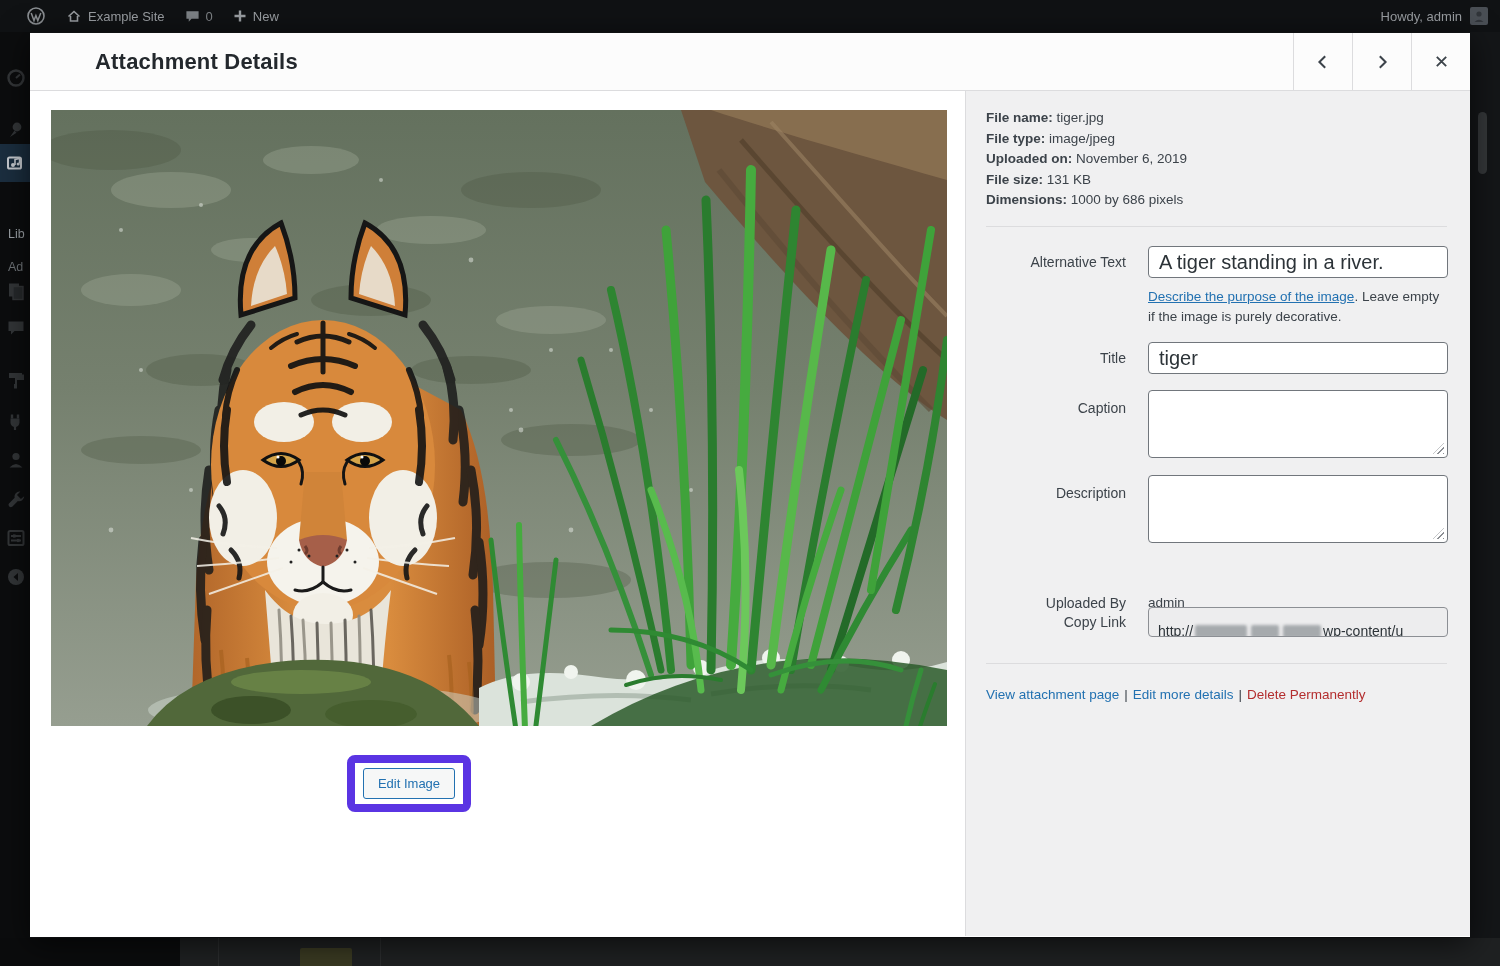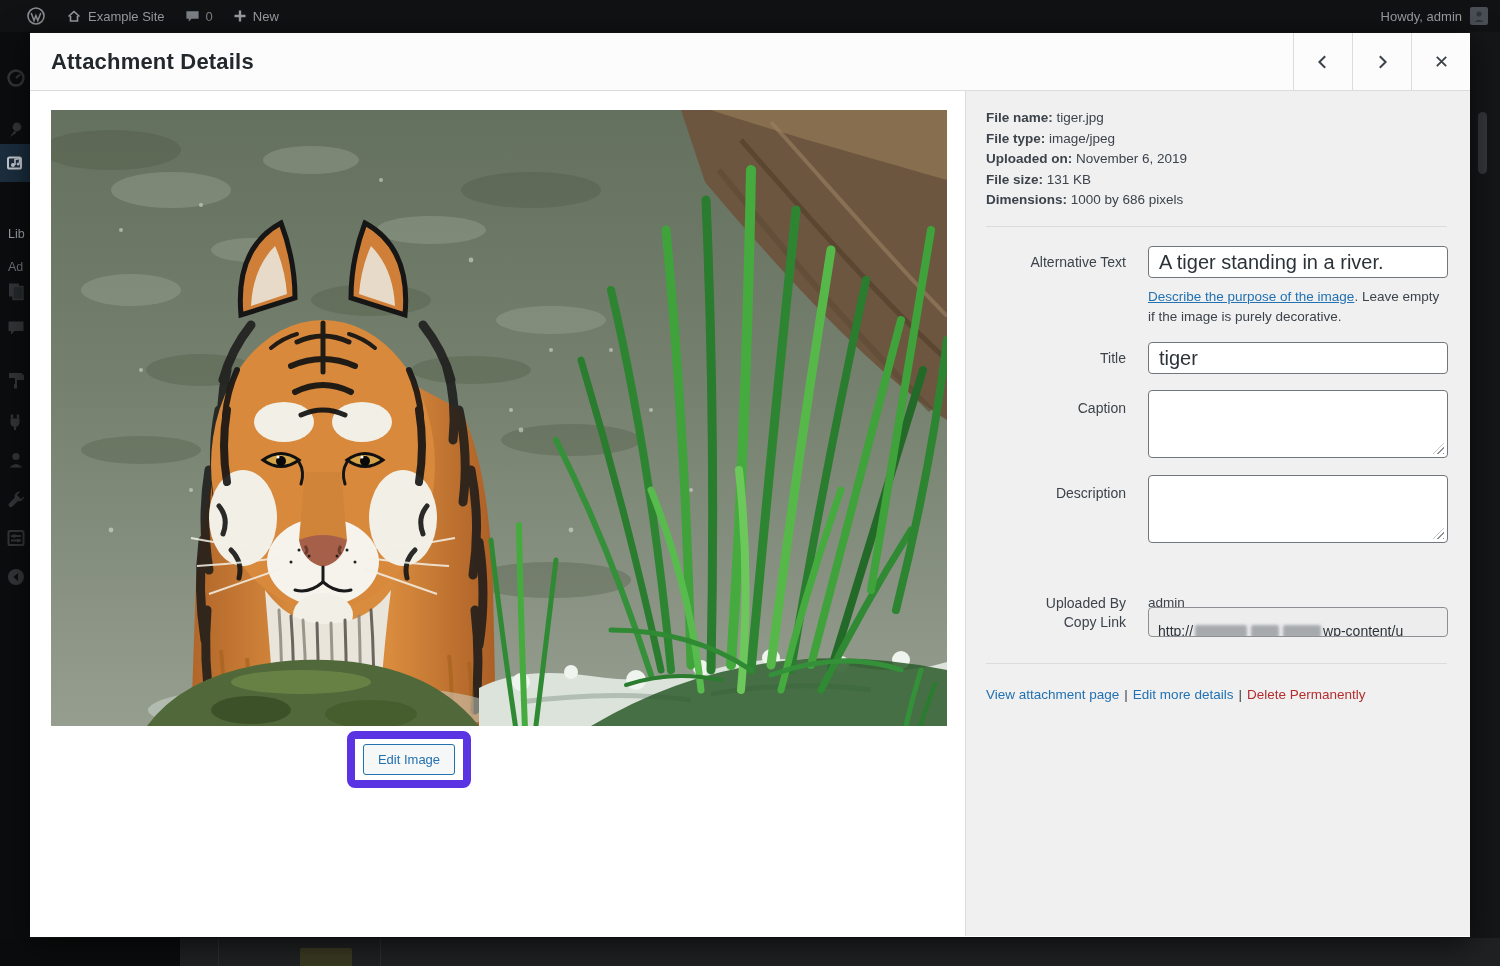--- a/index.html
+++ b/index.html
@@ -24,31 +24,31 @@
   .behind-menu { position:absolute; left:0; top:0; width:180px; height:28px; background:#0b0c0d; }
   .behind-body { position:absolute; left:180px; top:0; width:1320px; height:28px; background:#1f2122; }
   .behind-seam { position:absolute; top:0; width:1px; height:28px; background:#2b2d2e; }
   .behind-thumb { position:absolute; left:300px; top:10px; width:52px; height:18px; background:#3a3a22; border-radius:2px 2px 0 0; }
 
   
   .page-scrollbar { position:absolute; right:13px; top:112px; width:9px; height:62px; border-radius:5px; background:#343739; z-index:2; cursor:pointer; }
 
   
   .modal { position:absolute; left:30px; top:33px; width:1440px; height:904px; background:#fff; box-shadow:0 6px 30px rgba(0,0,0,.65); z-index:3; }
-  .modal-header { position:relative; height:58px; border-bottom:1px solid #dcdcde; display:flex; align-items:center; background:#fcfcfc; }
+  .modal-header { position:relative; height:58px; border-bottom:1px solid #dcdcde; display:flex; align-items:center; background:#fcfcfc;padding-left:44px; }
   .modal-title { font-size:22px; font-weight:700; color:#23282d; padding-left:21px; letter-spacing:.2px; }
   .header-btns { margin-left:auto; display:flex; height:58px; }
   .hbtn { width:59px; height:58px; border:none; background:transparent; border-left:1px solid #dcdcde; display:flex; align-items:center; justify-content:center; cursor:pointer; }
 
   .modal-body { position:relative; width:1440px; height:845px; }
 
   
   .preview-col { position:absolute; left:0; top:0; width:935px; height:845px; background:#fff; }
   .attachment-img { position:absolute; left:21px; top:19px; width:896px; height:616px; display:block; }
-  .edit-wrap { position:absolute; left:0; top:640px; width:758px; display:flex; justify-content:center; }
+  .edit-wrap { position:absolute; left:0; top:664px; width:758px; display:flex; justify-content:center; }
   .edit-highlight { border:8px solid #5a34e3; border-radius:8px; padding:5px 8px; }
   .edit-image-btn { background:#f6f7f7; border:1px solid #2271b1; border-radius:3px; color:#2271b1; font-size:13px; font-family:"Liberation Sans",sans-serif; padding:7px 14px; cursor:pointer; }
 
   
   .info-panel { position:absolute; left:935px; top:0; width:505px; height:845px; background:#f0f0f1; border-left:1px solid #dcdcde; font-size:13.5px; color:#3c434a;text-decoration:underline; }
   .details-block { position:absolute; left:20px; top:17px; line-height:20.5px; }
   .details-row .dl { font-weight:700; }
   .panel-hr { position:absolute; left:20px; right:23px; height:0; border-top:1px solid #dcdcde; }
   .hr1 { top:135px; } .hr2 { top:572px; }
 

